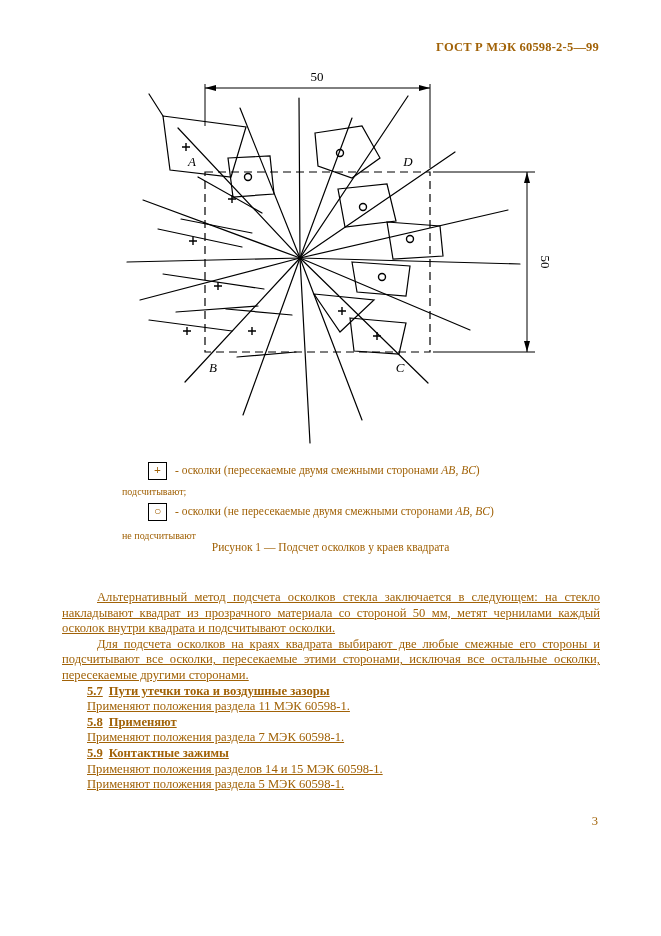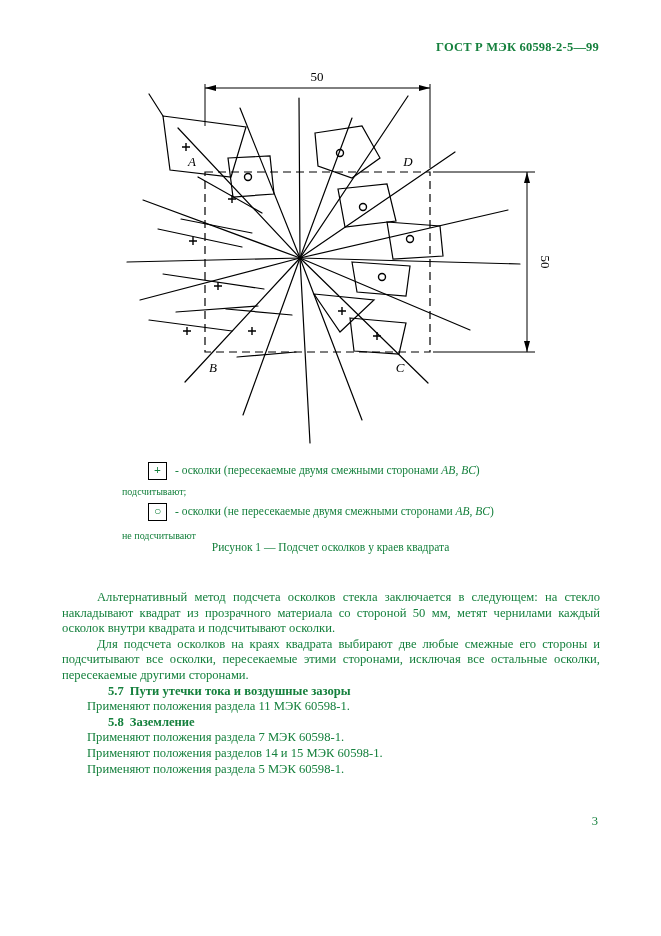--- a/index.html
+++ b/index.html
@@ -2,21 +2,21 @@
 <html><head>
 <meta charset="utf-8">
 <style>
   html,body{margin:0;padding:0;background:#777;}
   .page{
     position:relative;
     width:661px;height:936px;
     margin:0 auto;
     background:#ffffff;
     font-family:"Liberation Serif", serif;
-    color:#15803d;
+    color:#a16207;
     overflow:hidden;
   }
   .doc-header{
     position:absolute;top:40px;right:62px;
     font-size:12.5px;font-weight:bold;letter-spacing:0.2px;
   }
   .figure-svg{position:absolute;top:0;left:0;}
   .crack{stroke:#000;stroke-width:1.2;fill:none;stroke-linecap:round;}
   .dim-line{stroke:#000;stroke-width:1;fill:none;}
   .dim-arrow{fill:#000;stroke:none;}
@@ -36,26 +36,27 @@
   .legend-sub{position:absolute;left:122px;font-size:10px;}
   .legend-sub-1{top:486px;}
   .legend-sub-2{top:530px;}
   .figure-caption{
     position:absolute;top:541px;left:0;right:0;
     text-align:center;font-size:11.5px;
   }
   .body-text{
     position:absolute;top:590px;left:62px;width:538px;
     text-align:justify;
+    text-decoration:underline;
   }
   .body-text p{margin:0;font-size:12.6px;line-height:15.6px;text-indent:35px;}
   .body-text p.note{font-size:11.2px;line-height:14.4px;text-indent:25px;}
   .body-text p.sec,.body-text p.sec-body{text-indent:25px;}
   .sec-num,.sec-title{font-weight:bold;}
-  .sec-num{margin-right:6px;margin-left:21px;}
+  .sec-num{margin-right:6px;}
   .page-num{position:absolute;top:814px;right:63px;font-size:12.5px;}
 </style>
 </head>
 <body>
 
 <div class="page">
 
   <div class="doc-header">ГОСТ Р МЭК 60598-2-5—99</div>
 
   <svg class="figure-svg" width="661" height="455" viewBox="0 0 661 455" xmlns="http://www.w3.org/2000/svg">
@@ -153,22 +154,23 @@
 
   <div class="figure-caption">Рисунок 1 — Подсчет осколков у краев квадрата</div>
 
   <div class="body-text">
     <p>Альтернативный метод подсчета осколков стекла заключается в следующем: на стекло накладывают квадрат из прозрачного материала со стороной 50 мм, метят чернилами каждый осколок внутри квадрата и подсчитывают осколки.</p>
     <p>Для подсчета осколков на краях квадрата выбирают две любые смежные его стороны и подсчитывают все осколки, пересекаемые этими сторонами, исключая все остальные осколки, пересекаемые другими сторонами.</p>
 
     <p class="sec"><span class="sec-num">5.7</span><span class="sec-title">Пути утечки тока и воздушные зазоры</span></p>
     <p class="sec-body">Применяют положения раздела 11 МЭК 60598-1.</p>
 
-    <p class="sec"><span class="sec-num">5.8</span><span class="sec-title">Заземление</span></p>
+    <p class="sec"><span class="sec-num">5.8</span><span class="sec-title">Применяют</span></p>
     <p class="sec-body">Применяют положения раздела 7 МЭК 60598-1.</p>
 
+    <p class="sec"><span class="sec-num">5.9</span><span class="sec-title">Контактные зажимы</span></p>
     <p class="sec-body">Применяют положения разделов 14 и 15 МЭК 60598-1.</p>
 
     <p class="sec-body">Применяют положения раздела 5 МЭК 60598-1.</p>
   </div>
 
   <div class="page-num">3</div>
 </div>
 
 </body></html>

